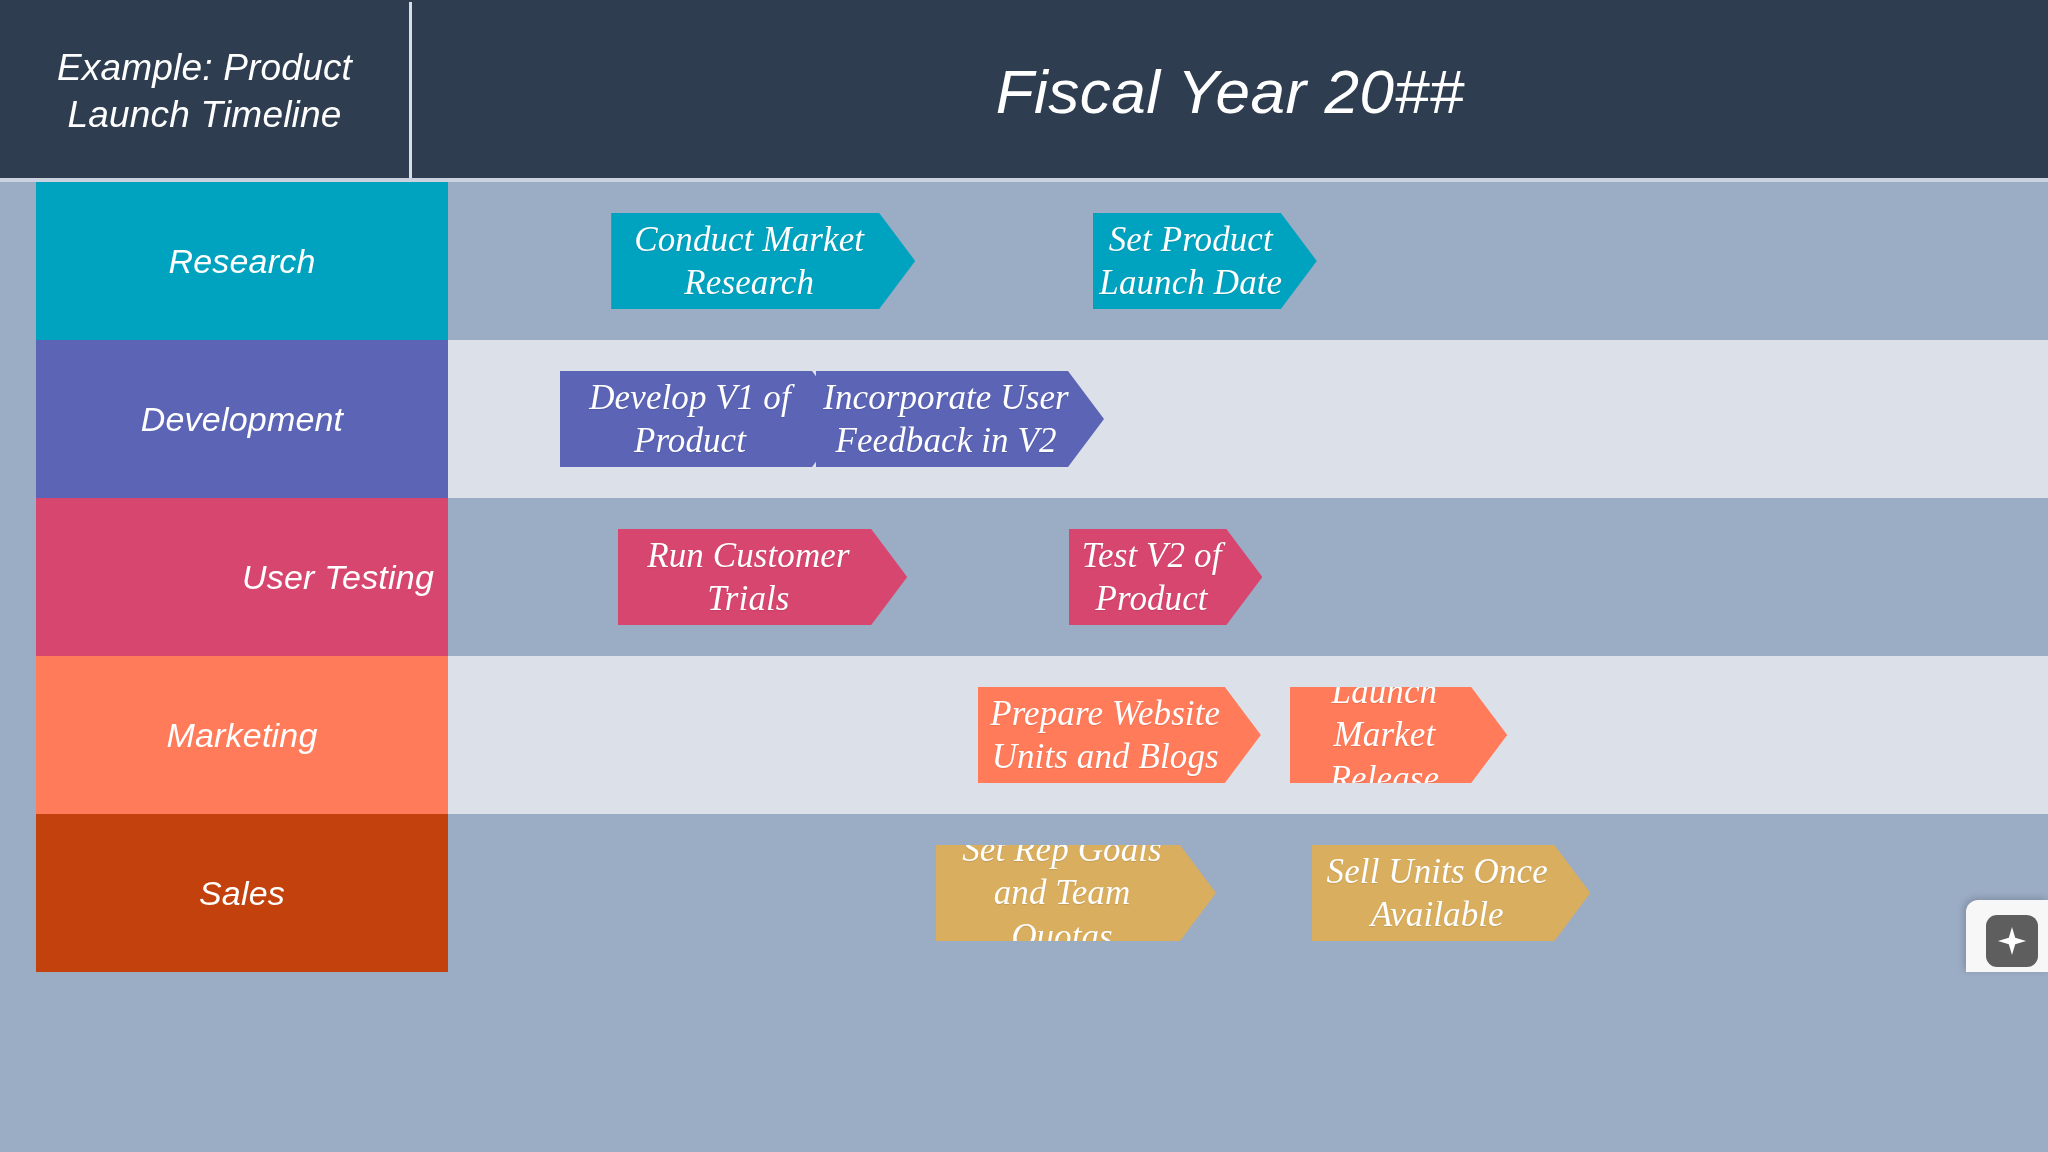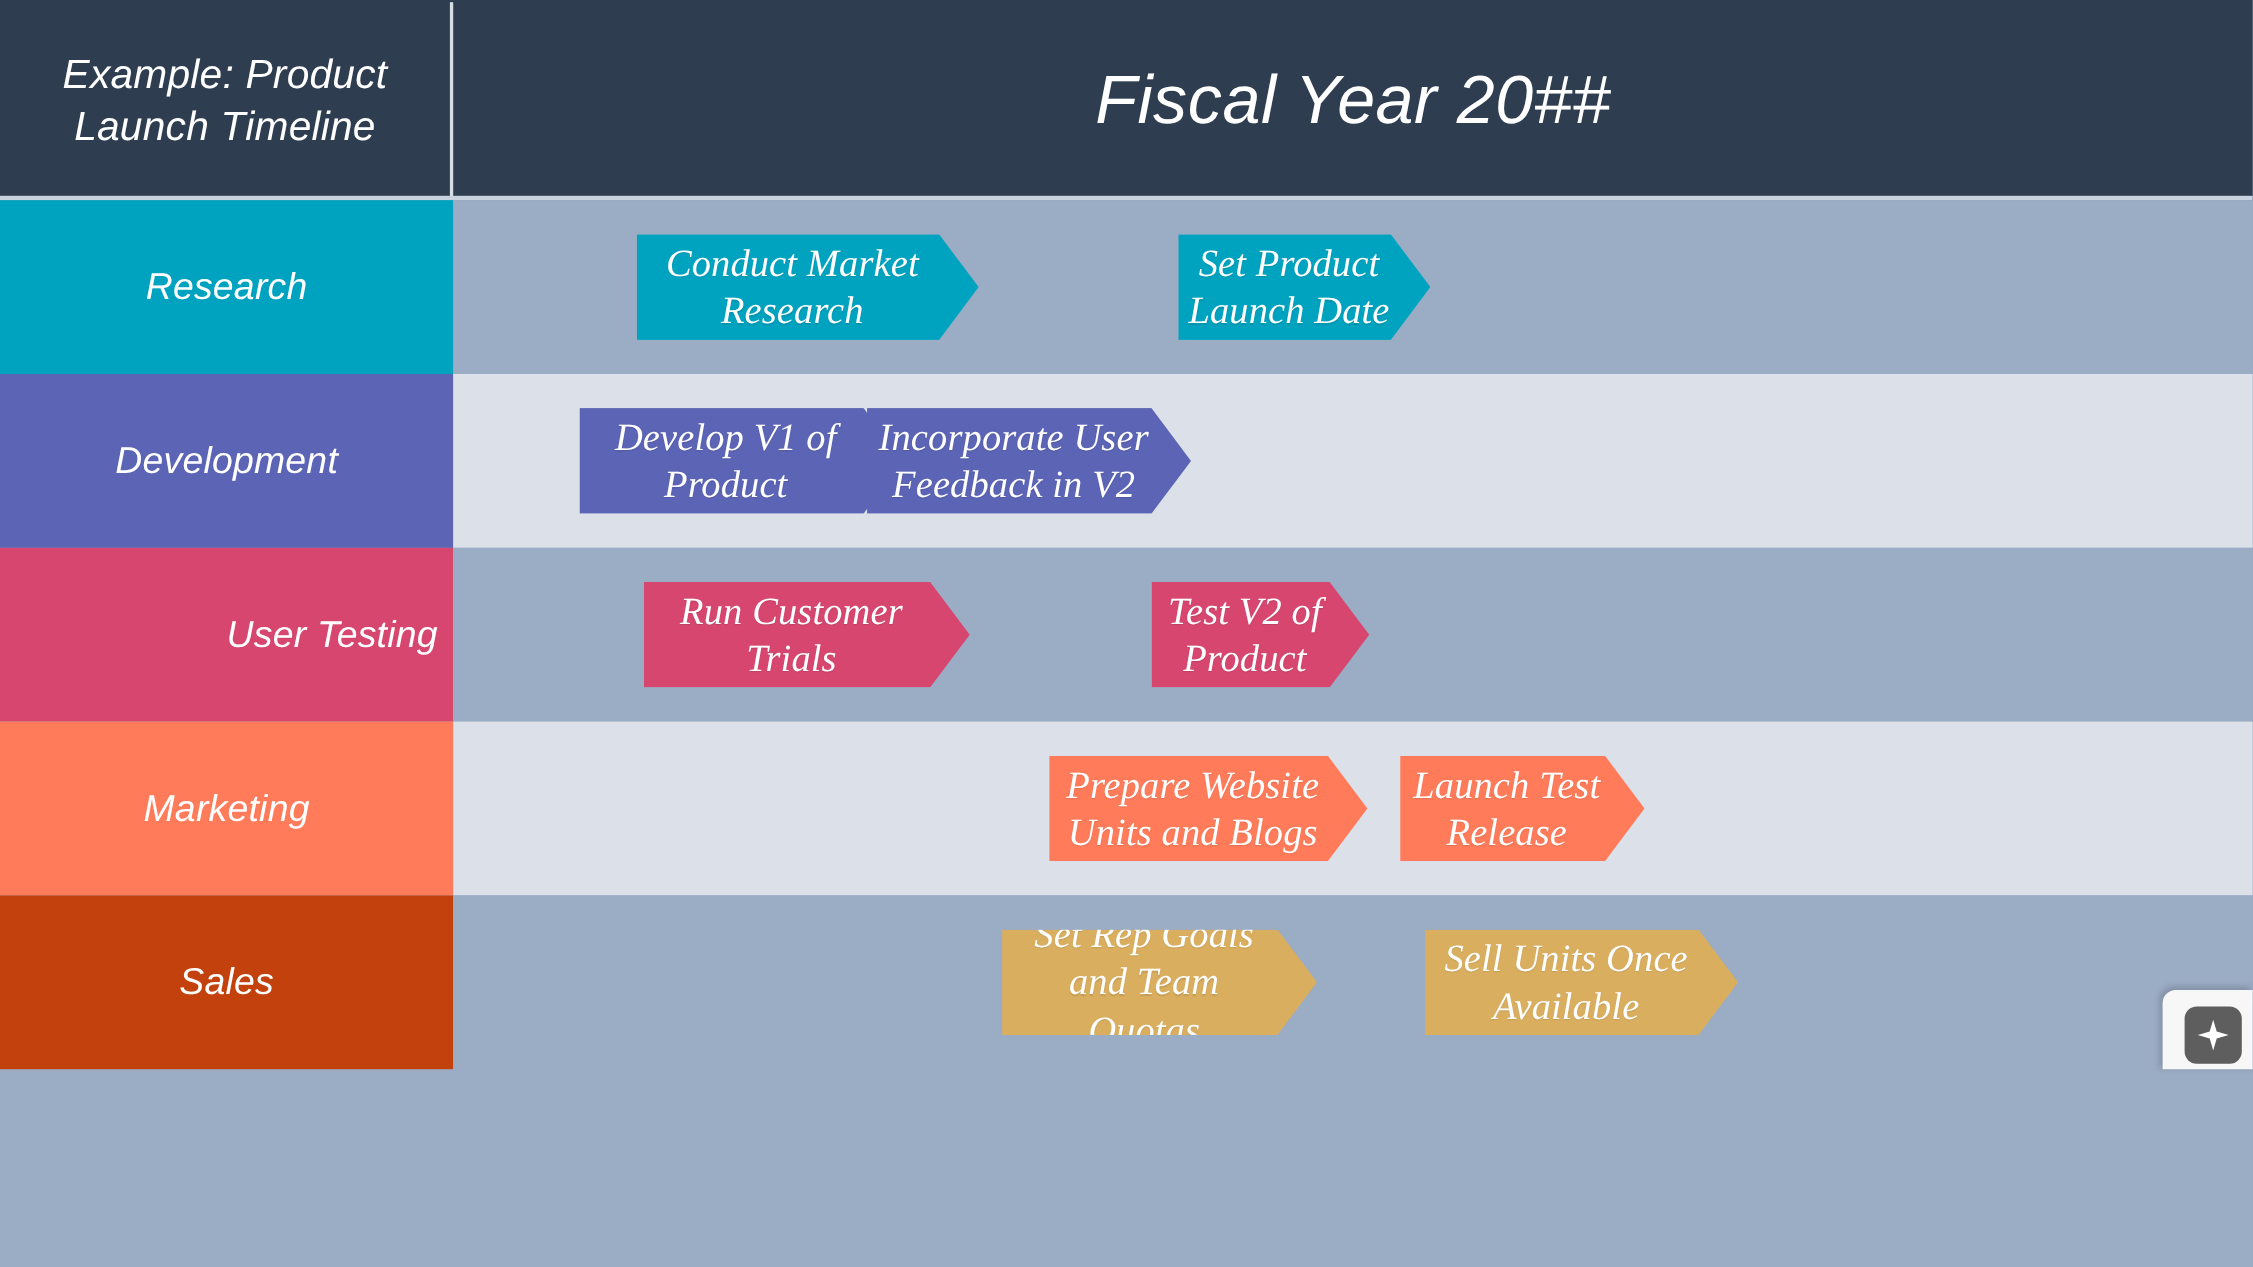--- a/index.html
+++ b/index.html
@@ -36,21 +36,21 @@
   .header-underline{
     position:absolute;left:0;right:0;bottom:0;height:4px;background:#C9D2DE;
   }
 
   
   .lanes{flex:1 1 auto;display:flex;flex-direction:column;}
   .lane{flex:1 1 0;display:flex;min-height:0;position:relative;}
   .lane-label{
     width:412px;flex:0 0 412px;
     display:flex;align-items:center;justify-content:center;
-    box-sizing:border-box;padding:0 14px;
+    box-sizing:border-box;padding:0 14px;margin-left:36px;
   }
   .lane-label span{
     color:#FFFFFF;font-style:italic;font-size:34px;font-weight:400;
     text-align:center;line-height:1.2;letter-spacing:.2px;
   }
   .lane-track{flex:1 1 auto;position:relative;}
 
   
   .task{
     position:absolute;top:50%;transform:translateY(-50%);
@@ -138,21 +138,21 @@
       </div>
       <div class="lane">
         <div class="lane-label" style="background: rgb(255, 123, 89);">
           <span>Marketing</span>
         </div>
         <div class="lane-track" style="background: rgb(220, 224, 233);">
           <div class="task" style="background: rgb(255, 123, 89); left: 33.1%; width: 17.7%;">
             <span>Prepare Website Units and Blogs</span>
           </div>
           <div class="task" style="background: rgb(255, 123, 89); left: 52.6%; width: 13.6%;">
-            <span>Launch Test Release</span>
+            <span>Launch Market Release</span>
           </div>
         </div>
       </div>
       <div class="lane">
         <div class="lane-label" style="background: #c2410c; justify-content: center;">
           <span>Sales</span>
         </div>
         <div class="lane-track" style="background: rgb(155, 172, 197);">
           <div class="task" style="background: rgb(217, 174, 95); left: 30.5%; width: 17.5%;">
             <span>Set Rep Goals and Team Quotas</span>

